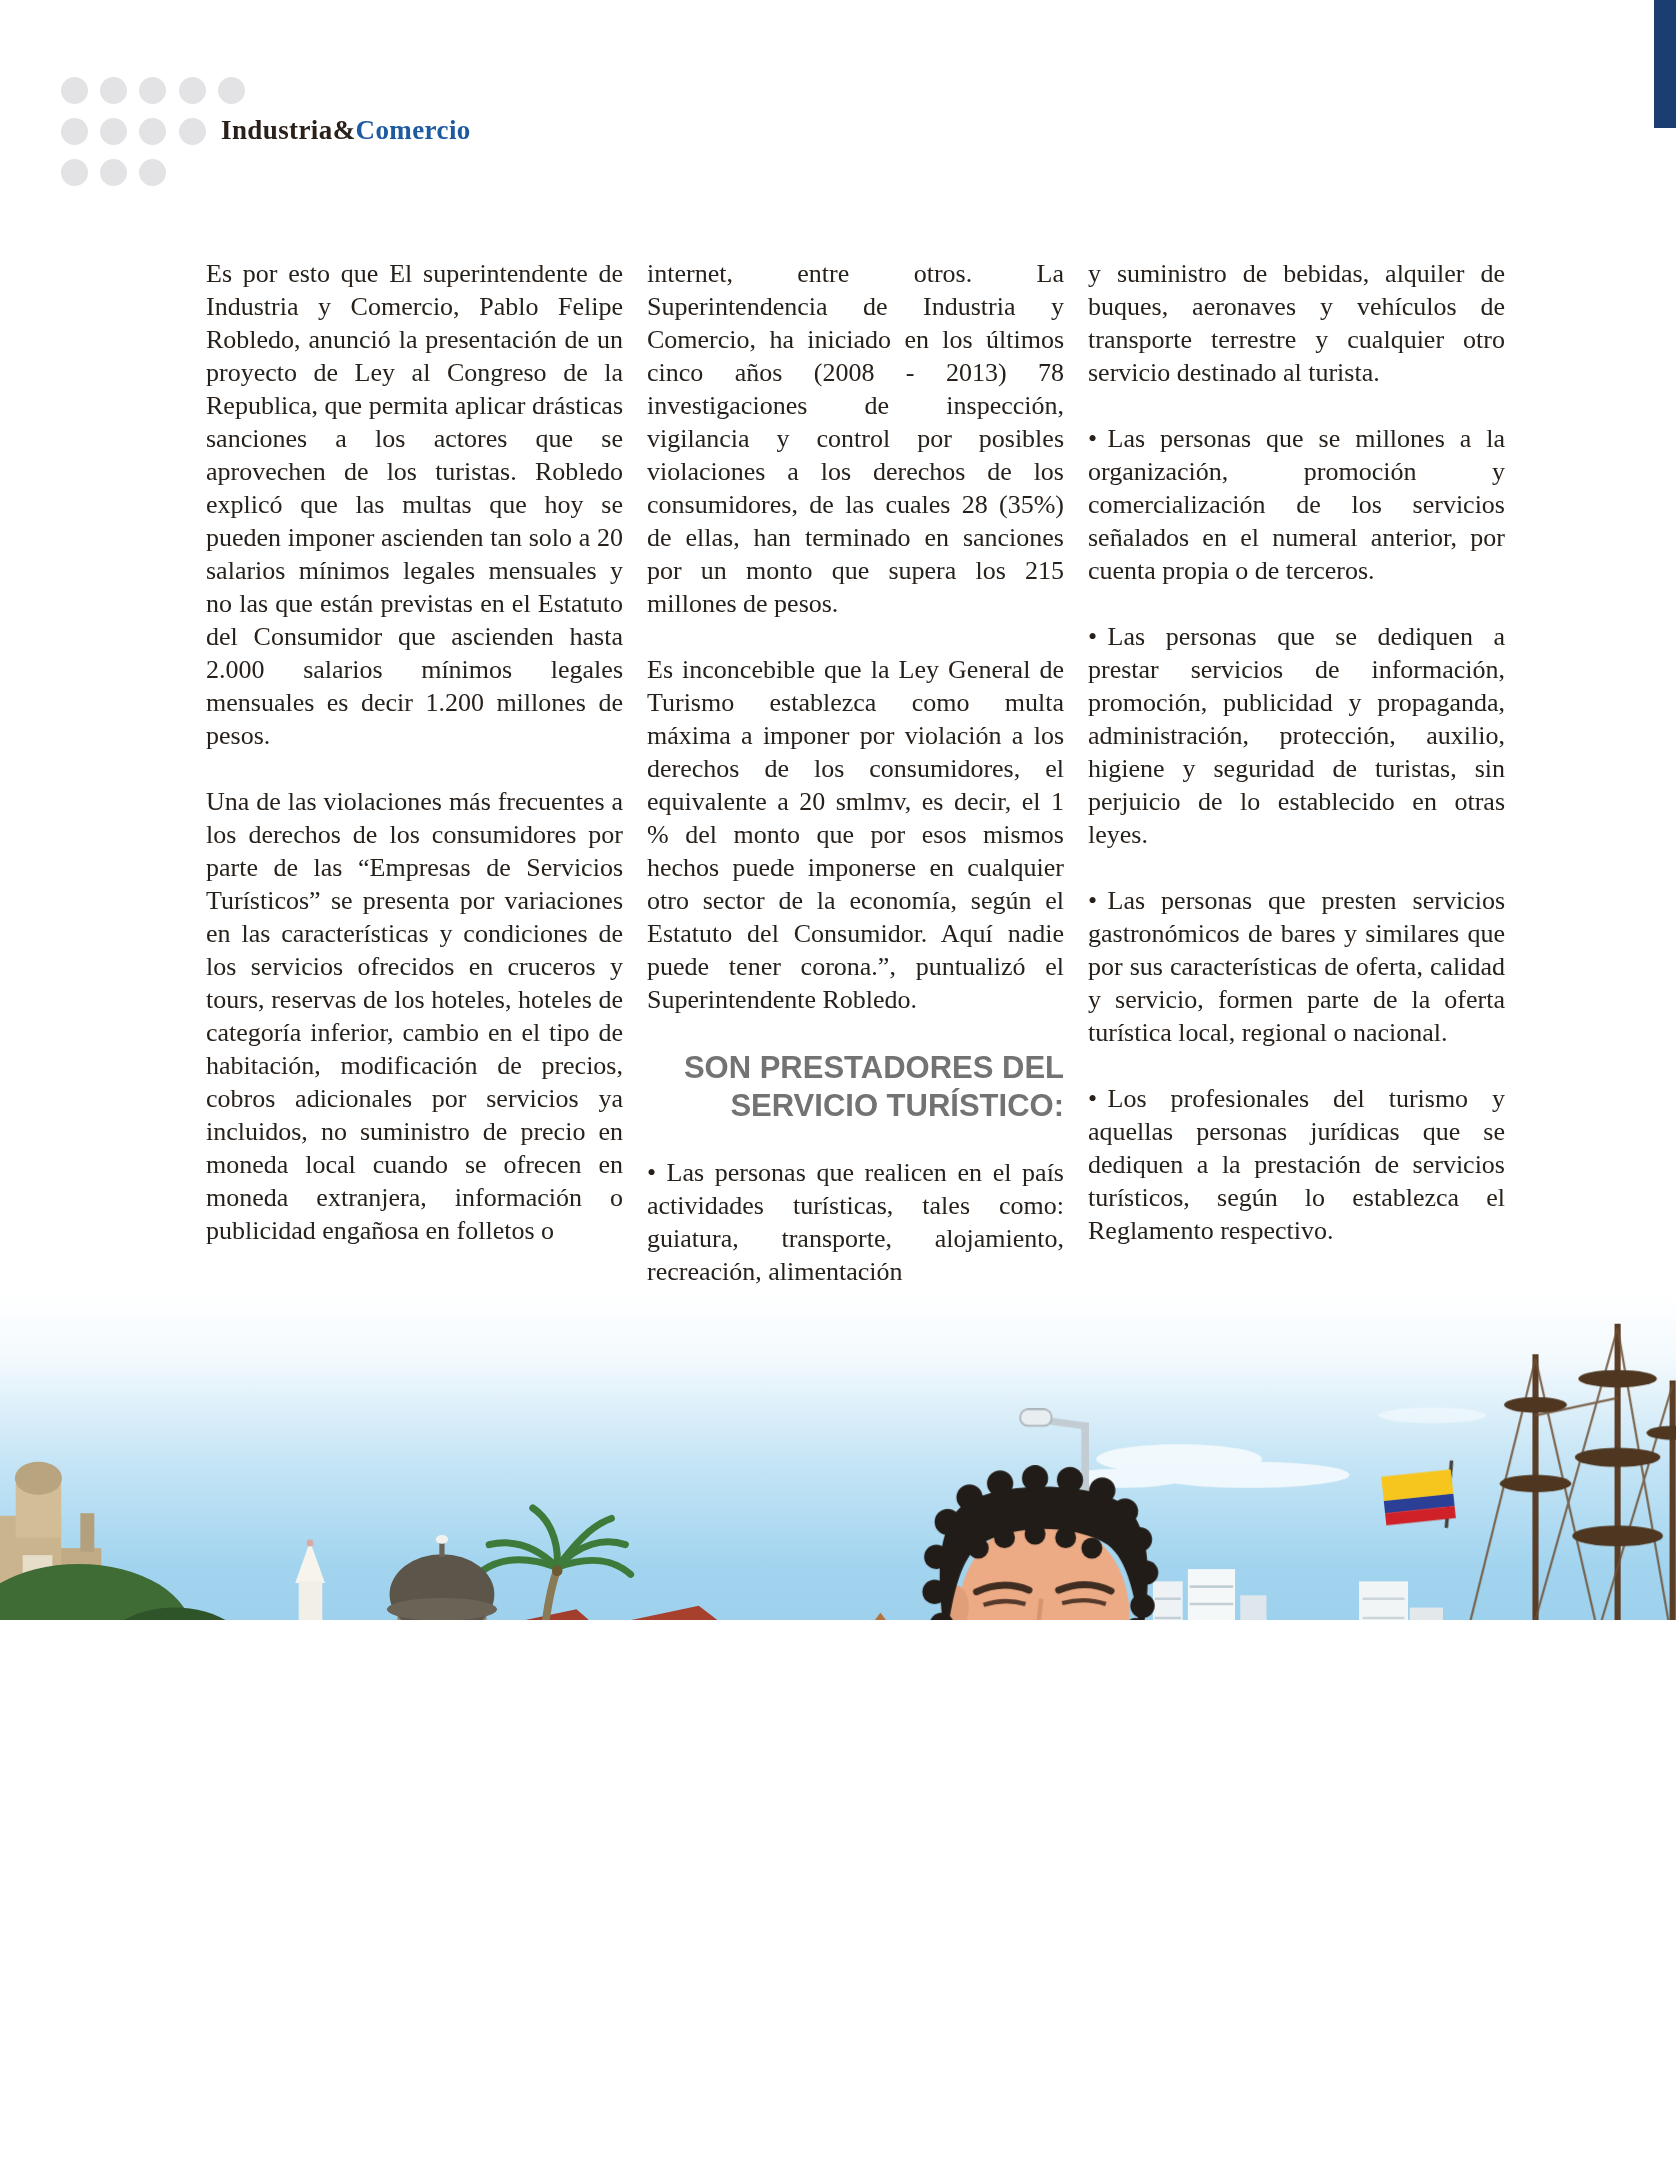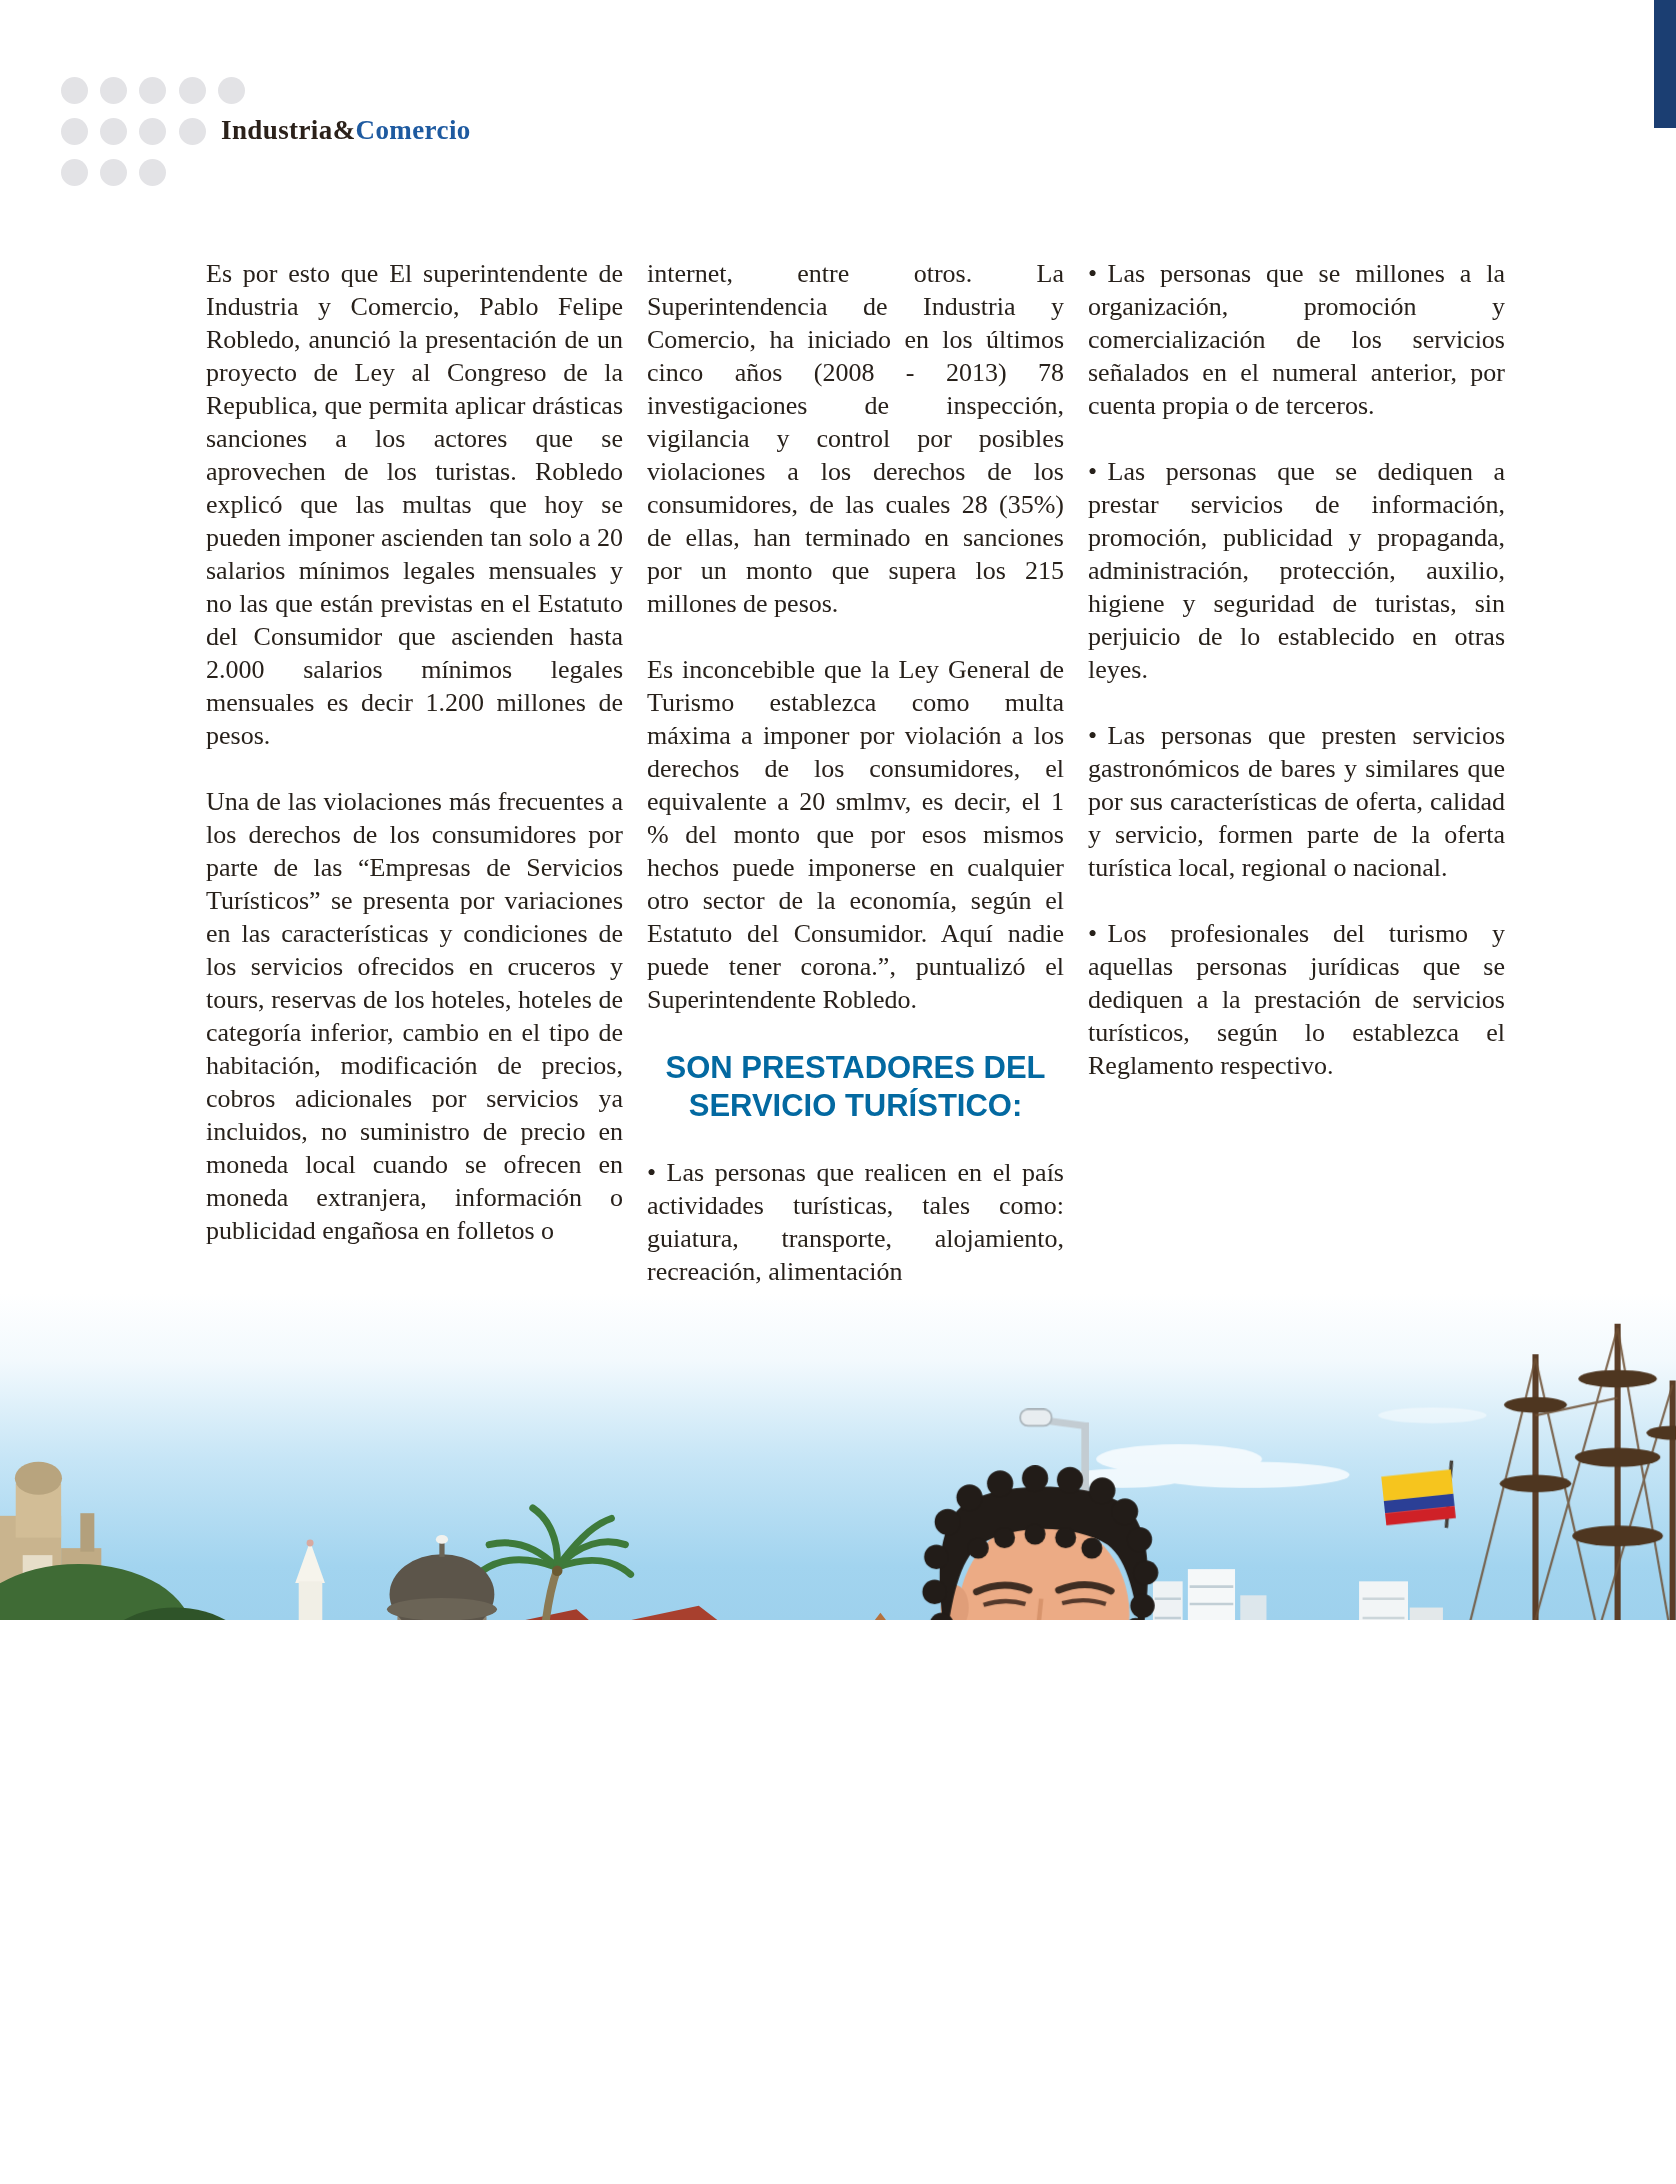--- a/index.html
+++ b/index.html
@@ -17,21 +17,21 @@
   .mast-dots .dot{display:inline-block;width:27px;height:27px;border-radius:50%;background:#e3e3e6;margin-right:12.2px;}
   .brand{position:absolute;top:115px;left:221px;font-size:27px;font-weight:bold;white-space:nowrap;letter-spacing:0.4px;}
   .brand .b-dark{color:#2b211a;}
   .brand .b-blue{color:#1e5aa0;}
 
   
   .col{position:absolute;top:257px;width:417px;font-size:26px;line-height:33px;color:#28211b;
        text-align:justify;z-index:3;margin-left:12px;}
   .col p{margin:0 0 33px 0;}
   .col h2{font-family:"Liberation Sans",sans-serif;font-size:31px;line-height:38px;
-          color:#0369a1;margin:0 0 31px 0;letter-spacing:0px;text-align:center;}
+          color:#737373;margin:0 0 31px 0;letter-spacing:0px;text-align:right;}
   .col-1{left:194px;} .col-2{left:635px;} .col-3{left:1076px;}
   .bullet .bg{margin-right:10.5px;}
 
   
   .photo{position:absolute;top:1293px;left:0;width:1677px;height:892px;z-index:1;}
   .photo svg{display:block;}
 
   
   .page-footer{position:absolute;left:166px;top:2054px;z-index:6;display:flex;align-items:flex-start;}
   .page-num{font-family:"Liberation Sans",sans-serif;font-weight:bold;font-size:37px;line-height:33px;color:#241d15;margin-right:12.2px;}
@@ -62,20 +62,21 @@
   </section>
 
   <section class="col col-2">
     <p>internet, entre otros. La Superintendencia de Industria y Comercio, ha iniciado en los últimos cinco años (2008 - 2013) 78 investigaciones de inspección, vigilancia y control por posibles violaciones a los derechos de los consumidores, de las cuales 28 (35%) de ellas, han terminado en sanciones por un monto que supera los 215 millones de pesos.</p>
     <p>Es inconcebible que la Ley General de Turismo establezca como multa máxima a imponer por violación a los derechos de los consumidores, el equivalente a 20 smlmv, es decir, el 1 % del monto que por esos mismos hechos puede imponerse en cualquier otro sector de la economía, según el Estatuto del Consumidor. Aquí nadie puede tener corona.”, puntualizó el Superintendente Robledo.</p>
     <h2>SON PRESTADORES DEL SERVICIO TURÍSTICO:</h2>
     <p class="bullet"><span class="bg">•</span><span>Las personas que realicen en el país actividades turísticas, tales como: guiatura, transporte, alojamiento, recreación, alimentación</span></p>
   </section>
 
   <section class="col col-3">
+    <p>y suministro de bebidas, alquiler de buques, aeronaves y vehículos de transporte terrestre y cualquier otro servicio destinado al turista.</p>
     <p class="bullet"><span class="bg">•</span><span>Las personas que se millones a la organización, promoción y comercialización de los servicios señalados en el numeral anterior, por cuenta propia o de terceros.</span></p>
     <p class="bullet"><span class="bg">•</span><span>Las personas que se dediquen a prestar servicios de información, promoción, publicidad y propaganda, administración, protección, auxilio, higiene y seguridad de turistas, sin perjuicio de lo establecido en otras leyes.</span></p>
     <p class="bullet"><span class="bg">•</span><span>Las personas que presten servicios gastronómicos de bares y similares que por sus características de oferta, calidad y servicio, formen parte de la oferta turística local, regional o nacional.</span></p>
     <p class="bullet"><span class="bg">•</span><span>Los profesionales del turismo y aquellas personas jurídicas que se dediquen a la prestación de servicios turísticos, según lo establezca el Reglamento respectivo.</span></p>
   </section>
 
   <div class="photo">
     <svg width="1677" height="892" viewBox="0 0 1920 1021">
       <defs>
         <linearGradient id="skyG" x1="0" y1="0" x2="0" y2="1">

